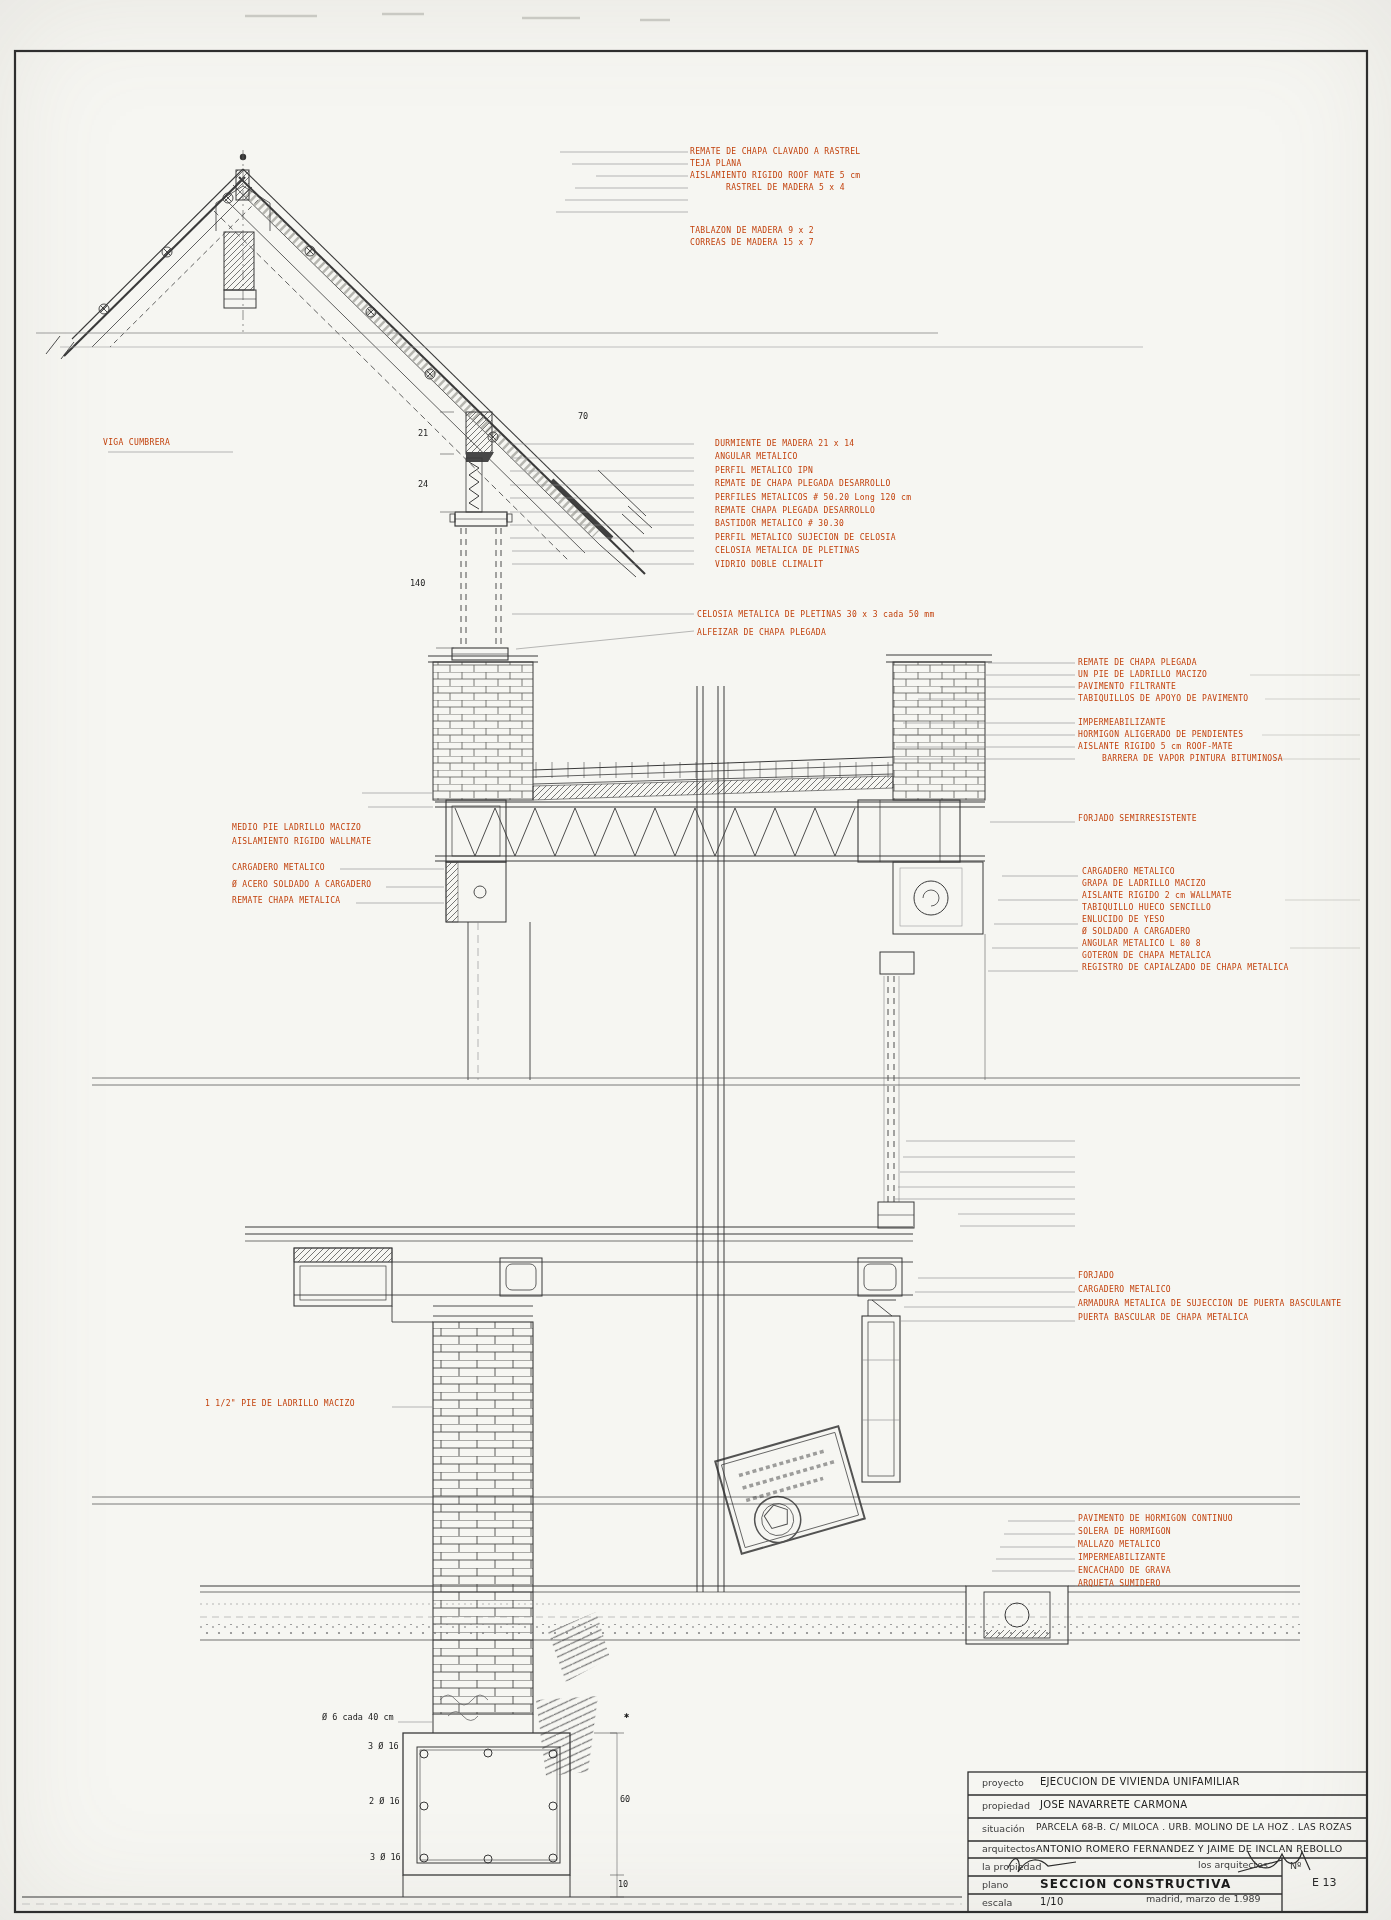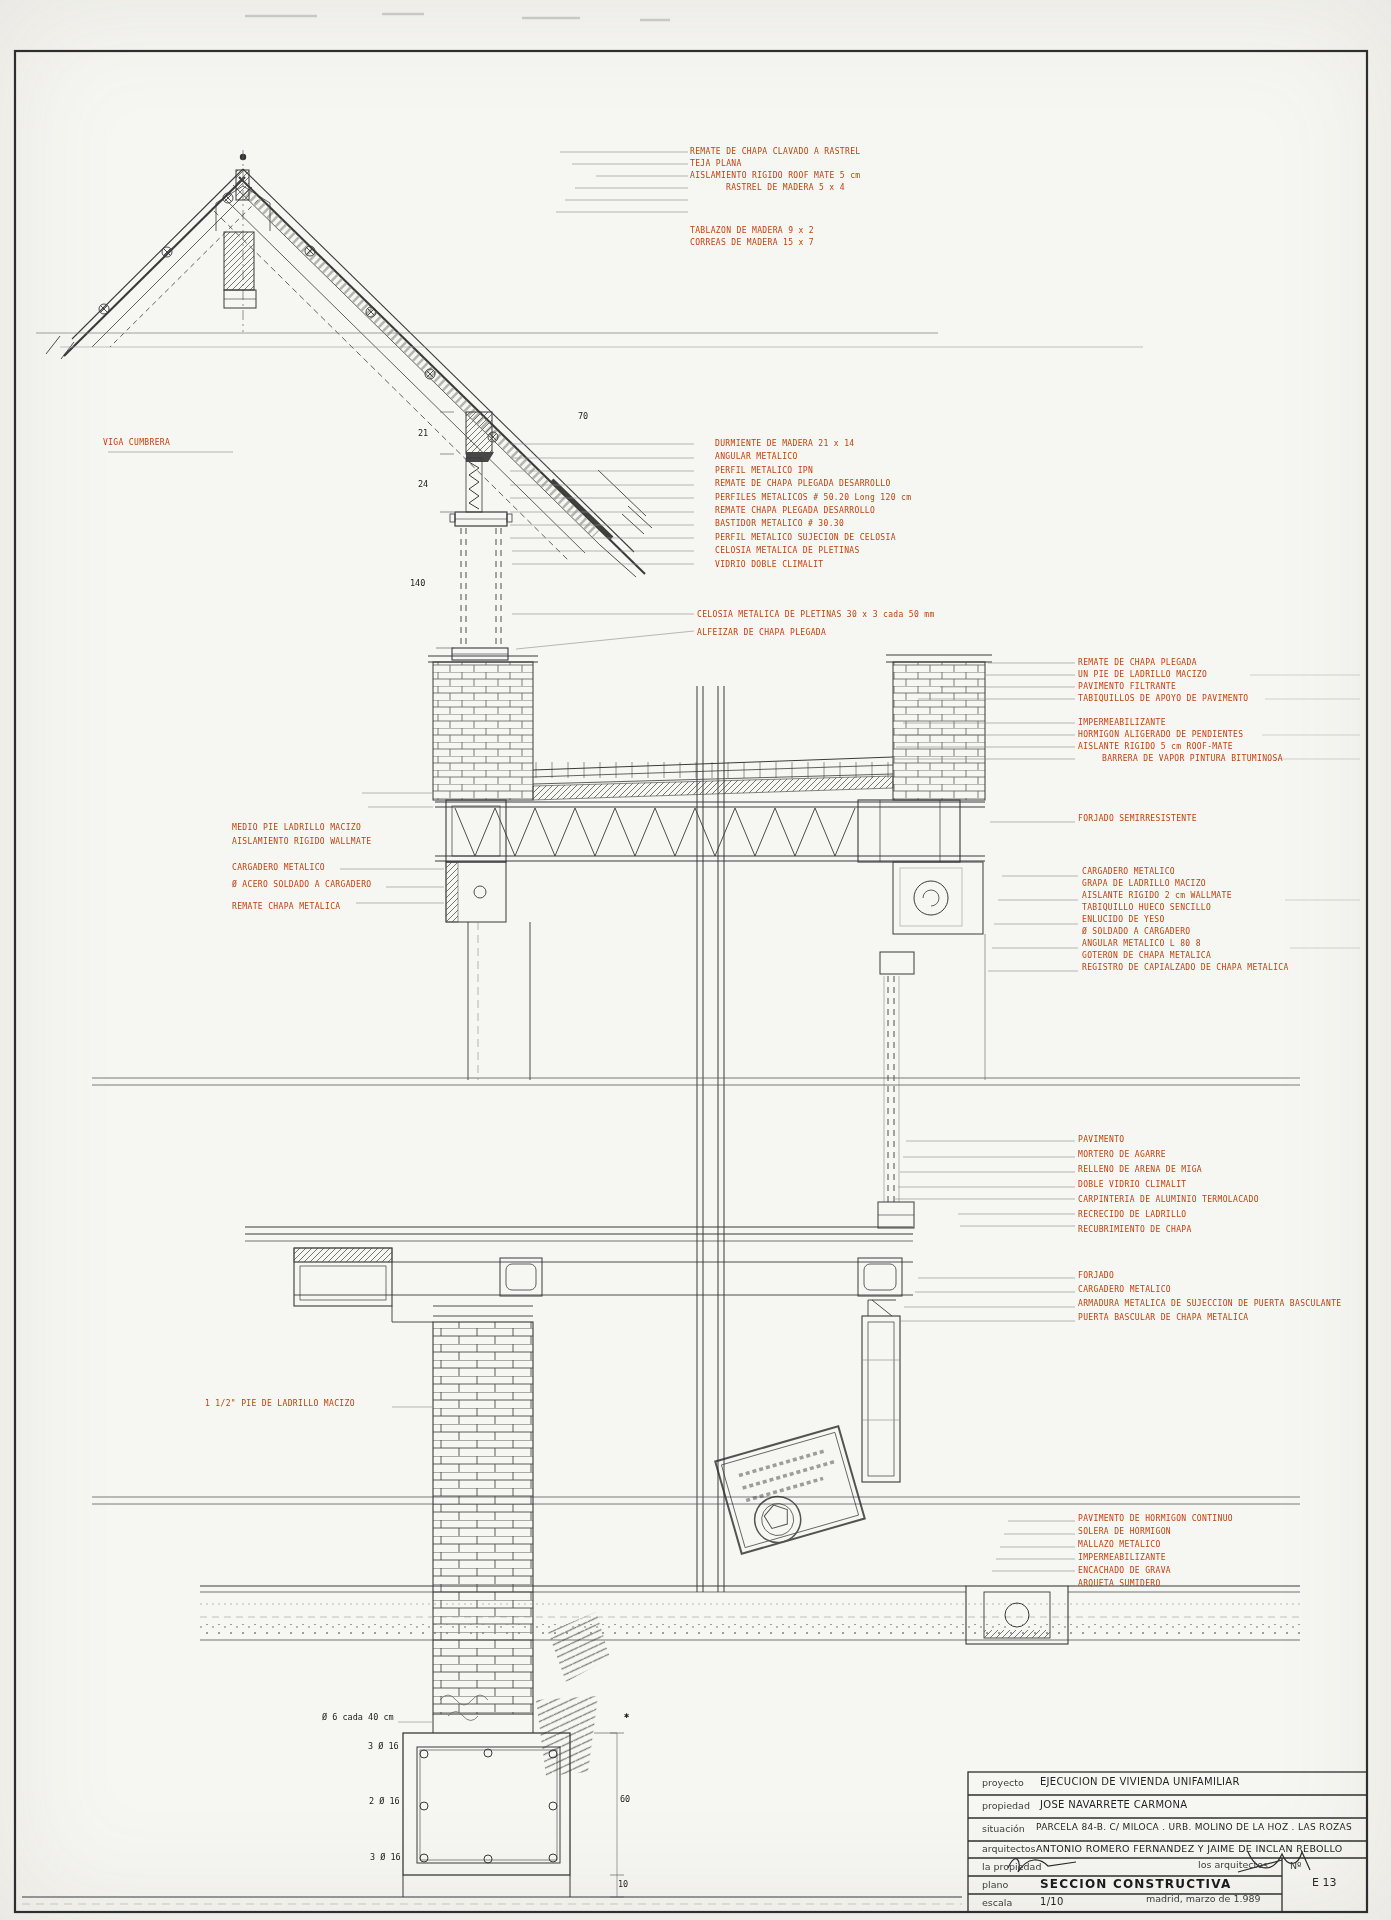--- a/index.html
+++ b/index.html
@@ -311,29 +311,20 @@
         <div class="ann-line" style="line-height: 12px; height: 12px;">CARGADERO METALICO</div>
         <div class="ann-line" style="line-height: 12px; height: 12px;">GRAPA DE LADRILLO MACIZO</div>
         <div class="ann-line" style="line-height: 12px; height: 12px;">AISLANTE RIGIDO 2 cm WALLMATE</div>
         <div class="ann-line" style="line-height: 12px; height: 12px;">TABIQUILLO HUECO SENCILLO</div>
         <div class="ann-line" style="line-height: 12px; height: 12px;">ENLUCIDO DE YESO</div>
         <div class="ann-line" style="line-height: 12px; height: 12px;">Ø SOLDADO A CARGADERO</div>
         <div class="ann-line" style="line-height: 12px; height: 12px;">ANGULAR METALICO L 80 8</div>
         <div class="ann-line" style="line-height: 12px; height: 12px;">GOTERON DE CHAPA METALICA</div>
         <div class="ann-line" style="line-height: 12px; height: 12px;">REGISTRO DE CAPIALZADO DE CHAPA METALICA</div>
       </div>
-      <div class="ann" style="left: 1078px; top: 1132px;">
-        <div class="ann-line" style="line-height: 15px; height: 15px;">PAVIMENTO</div>
-        <div class="ann-line" style="line-height: 15px; height: 15px;">MORTERO DE AGARRE</div>
-        <div class="ann-line" style="line-height: 15px; height: 15px;">RELLENO DE ARENA DE MIGA</div>
-        <div class="ann-line" style="line-height: 15px; height: 15px;">DOBLE VIDRIO CLIMALIT</div>
-        <div class="ann-line" style="line-height: 15px; height: 15px;">CARPINTERIA DE ALUMINIO TERMOLACADO</div>
-        <div class="ann-line" style="line-height: 15px; height: 15px;">RECRECIDO DE LADRILLO</div>
-        <div class="ann-line" style="line-height: 15px; height: 15px;">RECUBRIMIENTO DE CHAPA</div>
-      </div>
       <div class="ann" style="left: 1078px; top: 1269px;">
         <div class="ann-line" style="line-height: 14px; height: 14px;">FORJADO</div>
         <div class="ann-line" style="line-height: 14px; height: 14px;">CARGADERO METALICO</div>
         <div class="ann-line" style="line-height: 14px; height: 14px;">ARMADURA METALICA DE SUJECCION DE PUERTA BASCULANTE</div>
         <div class="ann-line" style="line-height: 14px; height: 14px;">PUERTA BASCULAR DE CHAPA METALICA</div>
       </div>
       <div class="ann" style="left: 1078px; top: 1512px;">
         <div class="ann-line" style="line-height: 13px; height: 13px;">PAVIMENTO DE HORMIGON CONTINUO</div>
         <div class="ann-line" style="line-height: 13px; height: 13px;">SOLERA DE HORMIGON</div>
         <div class="ann-line" style="line-height: 13px; height: 13px;">MALLAZO METALICO</div>
@@ -344,21 +335,21 @@
       <div class="ann" style="left: 103px; top: 437px;">
         <div class="ann-line" style="line-height: 12px; height: 12px;">VIGA CUMBRERA</div>
       </div>
       <div class="ann" style="left: 232px; top: 784px; margin-top: 37px;">
         <div class="ann-line" style="line-height: 14px; height: 14px;">MEDIO PIE LADRILLO MACIZO</div>
         <div class="ann-line" style="line-height: 14px; height: 14px;">AISLAMIENTO RIGIDO WALLMATE</div>
       </div>
       <div class="ann" style="left: 232px; top: 860px;">
         <div class="ann-line" style="line-height: 16.5px; height: 16.5px;">CARGADERO METALICO</div>
         <div class="ann-line" style="line-height: 16.5px; height: 16.5px;">Ø ACERO SOLDADO A CARGADERO</div>
-        <div class="ann-line" style="line-height: 16.5px; height: 16.5px; margin-top: 6px;">REMATE CHAPA METALICA</div>
+        <div class="ann-line" style="line-height: 16.5px; height: 16.5px;">REMATE CHAPA METALICA</div>
       </div>
       <div class="ann" style="left: 205px; top: 1398px;">
         <div class="ann-line" style="line-height: 12px; height: 12px;">1 1/2" PIE DE LADRILLO MACIZO</div>
       </div>
       <span class="dim" style="left: 418px; top: 428px;">21</span>
       <span class="dim" style="left: 418px; top: 479px;">24</span>
       <span class="dim" style="left: 410px; top: 578px;">140</span>
       <span class="dim" style="left: 578px; top: 411px;">70</span>
       <span class="dim" style="left: 322px; top: 1712px;">Ø 6 cada 40 cm</span>
       <span class="dim" style="left: 368px; top: 1741px;">3 Ø 16</span>
@@ -368,21 +359,21 @@
       <span class="dim" style="left: 618px; top: 1879px;">10</span>
       <span class="dim" style="left: 624px; top: 1710px;">✱</span>
     </div>
 
   <div>
     <span class="tb-text tb-label" style="left:982px;top:1777px">proyecto</span>
     <span class="tb-text tb-value" style="left:1040px;top:1776px">EJECUCION DE VIVIENDA UNIFAMILIAR</span>
     <span class="tb-text tb-label" style="left:982px;top:1800px">propiedad</span>
     <span class="tb-text tb-value" style="left:1040px;top:1799px">JOSE NAVARRETE CARMONA</span>
     <span class="tb-text tb-label" style="left:982px;top:1823px">situación</span>
-    <span class="tb-text tb-value" style="left:1036px;top:1822px;font-size:9px">PARCELA 84-B. C/ MILOCA . URB. MOLINO DE LA HOZ . LAS ROZAS</span>
+    <span class="tb-text tb-value" style="left:1036px;top:1822px;font-size:9px">PARCELA 68-B. C/ MILOCA . URB. MOLINO DE LA HOZ . LAS ROZAS</span>
     <span class="tb-text tb-label" style="left:982px;top:1843px">arquitectos</span>
     <span class="tb-text tb-value" style="left:1036px;top:1843px;font-size:9.5px">ANTONIO ROMERO FERNANDEZ Y JAIME DE INCLAN REBOLLO</span>
     <span class="tb-text tb-label" style="left:982px;top:1861px">la propiedad</span>
     <span class="tb-text tb-label" style="left:1198px;top:1859px">los arquitectos</span>
     <span class="tb-text tb-label" style="left:982px;top:1879px">plano</span>
     <span class="tb-text tb-plano" style="left:1040px;top:1877px">SECCION CONSTRUCTIVA</span>
     <span class="tb-text tb-label" style="left:982px;top:1897px">escala</span>
     <span class="tb-text tb-value" style="left:1040px;top:1896px">1/10</span>
     <span class="tb-text tb-label" style="left:1146px;top:1893px">madrid, marzo de 1.989</span>
     <span class="tb-text tb-label" style="left:1290px;top:1860px">Nº</span>

